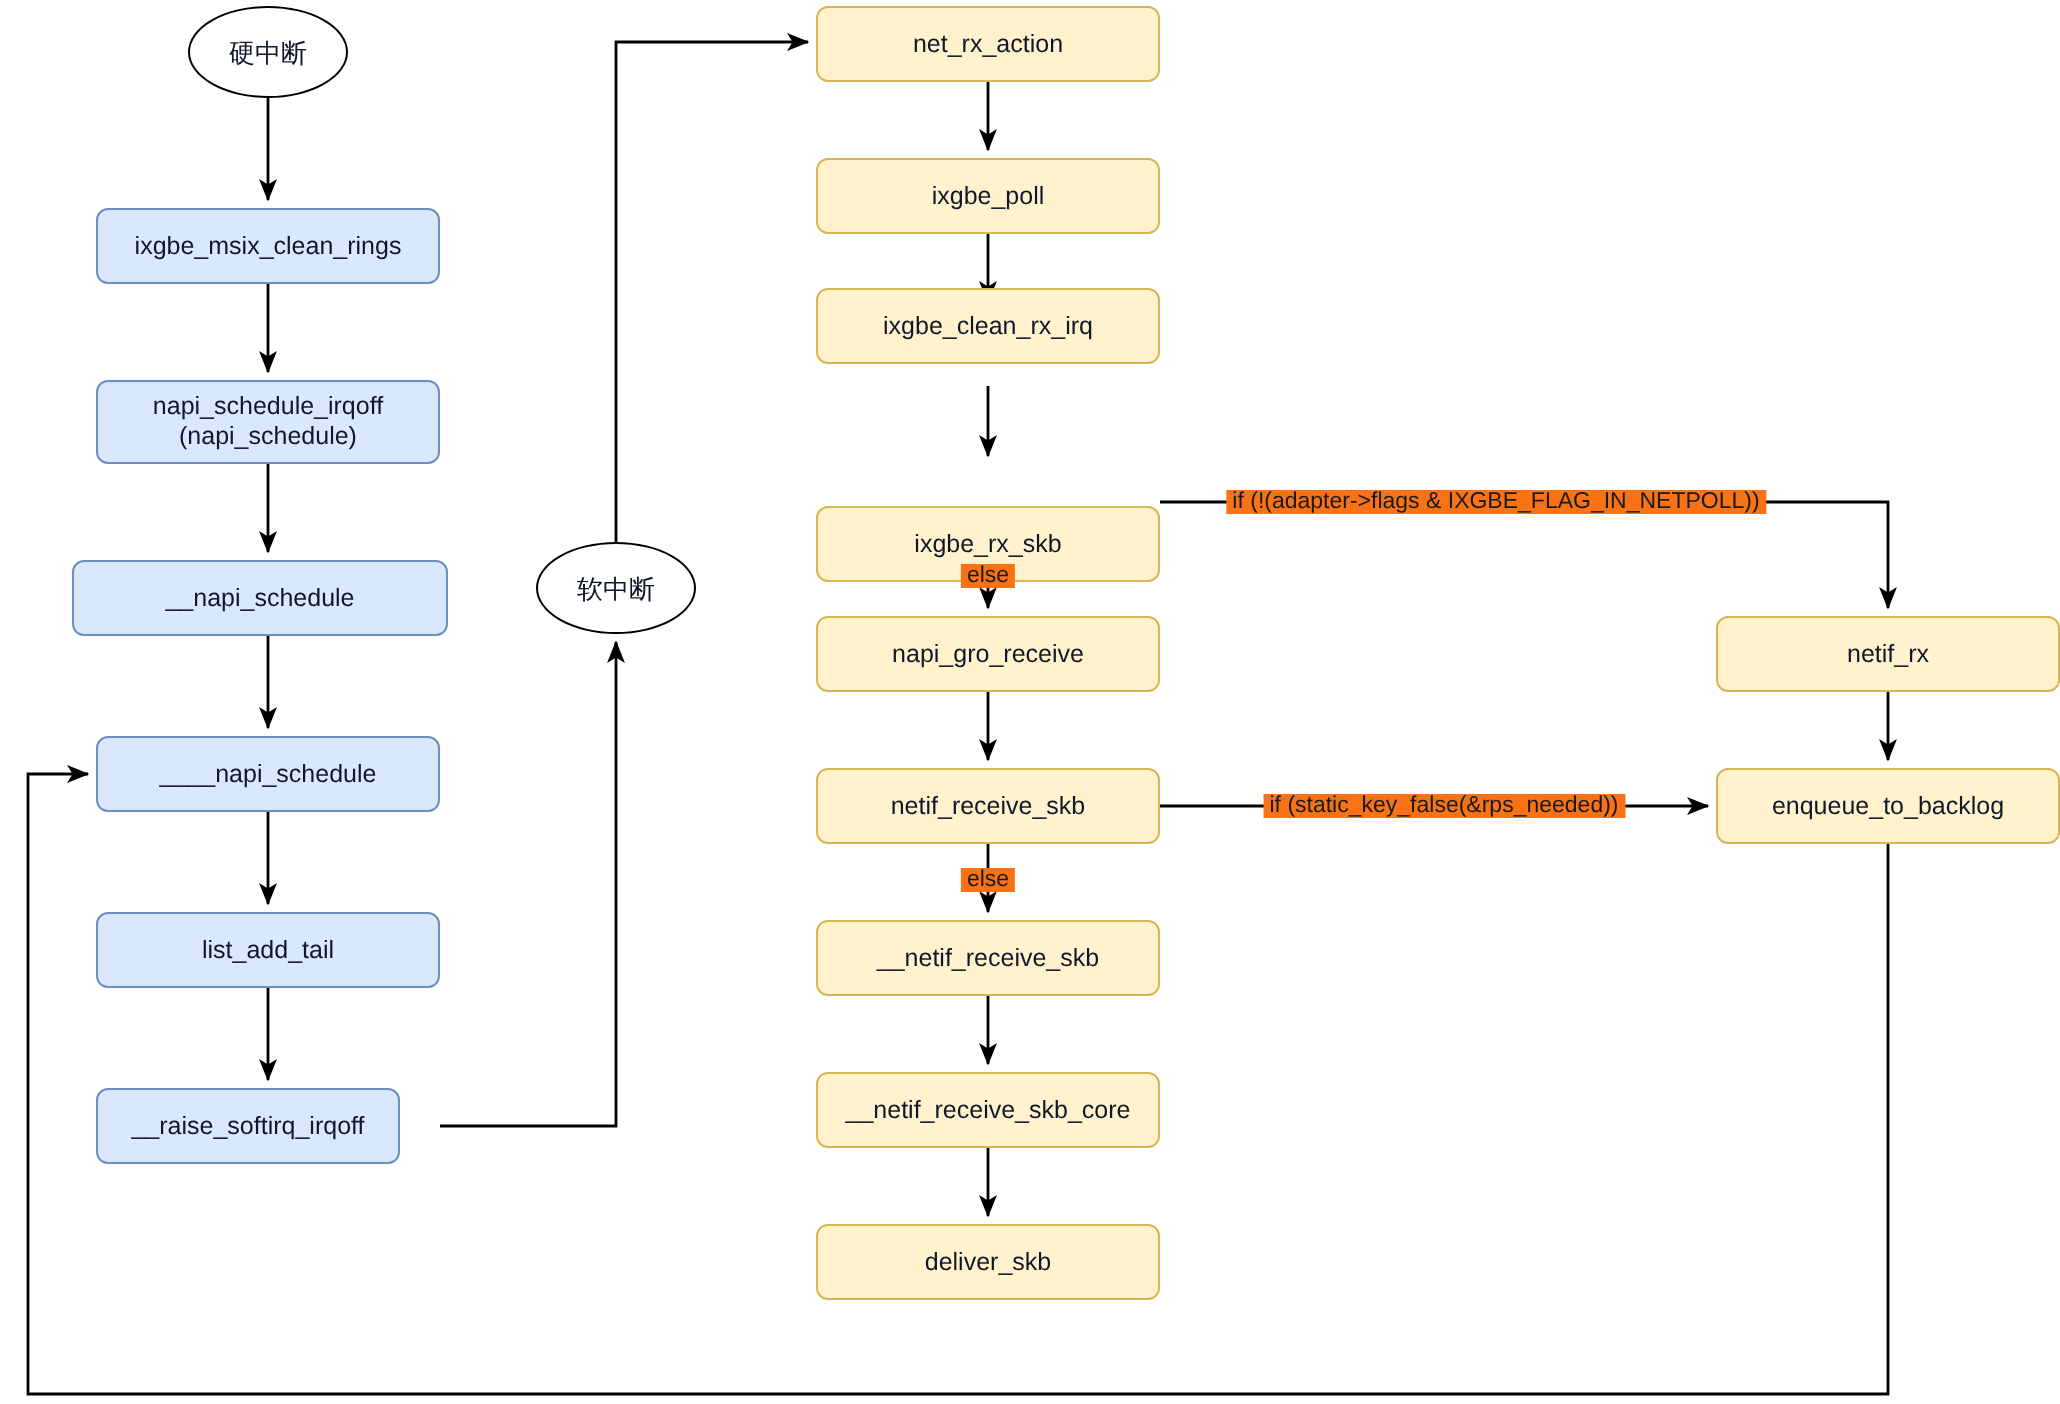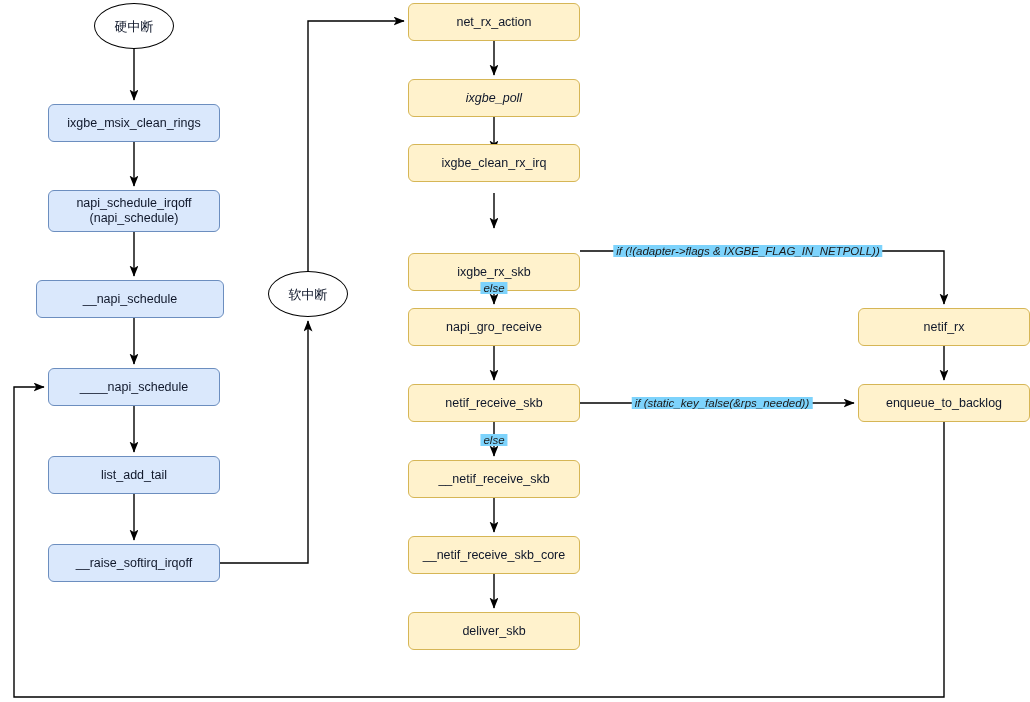--- a/index.html
+++ b/index.html
@@ -49,25 +49,24 @@
   .node.ellipse {
     background: #ffffff;
     border: 1px solid #000000;
     border-radius: 50%;
     font-size: 13px;
   }
   .edge-label {
     position: absolute;
     font-size: 11.5px;
     color: #1a1a1a;
-    background: #7dd3fc;
+    background: #f97316;
     padding: 0 3px;
     white-space: nowrap;
     transform: translate(-50%, -50%);
-    font-style: italic;
   }
 </style>
 </head>
 <body>
 
 <div id="canvas">
 
   <svg class="edges" viewBox="0 0 1030 702">
     <defs>
       <marker id="arrow" markerWidth="9" markerHeight="9" refX="7.5" refY="3.2" orient="auto" markerUnits="strokeWidth">
@@ -124,33 +123,33 @@
   </div>
 
   <div class="node blue" style="left:48px;  top:368px; width:172px; height:38px;">
     <span>____napi_schedule</span>
   </div>
 
   <div class="node blue" style="left:48px;  top:456px; width:172px; height:38px;">
     <span>list_add_tail</span>
   </div>
 
-  <div class="node blue" style="left:48px;  top:544px; width:172px; height:38px;">
+  <div class="node blue" style="left:48px;  top:544px; width:152px; height:38px;">
     <span>__raise_softirq_irqoff</span>
   </div>
 
   <div class="node ellipse" style="left:268px; top:271px; width:80px; height:46px;">
     <span>软中断</span>
   </div>
 
   <div class="node yellow" style="left:408px; top:3px;   width:172px; height:38px;">
     <span>net_rx_action</span>
   </div>
 
-  <div class="node yellow" style="left:408px; top:79px;  width:172px; height:38px;font-style:italic;">
+  <div class="node yellow" style="left:408px; top:79px;  width:172px; height:38px;">
     <span>ixgbe_poll</span>
   </div>
 
   <div class="node yellow" style="left:408px; top:144px; width:172px; height:38px;">
     <span>ixgbe_clean_rx_irq</span>
   </div>
 
   <div class="node yellow" style="left:408px; top:232px; width:172px; height:38px;margin-top:21px;">
     <span>ixgbe_rx_skb</span>
   </div>

